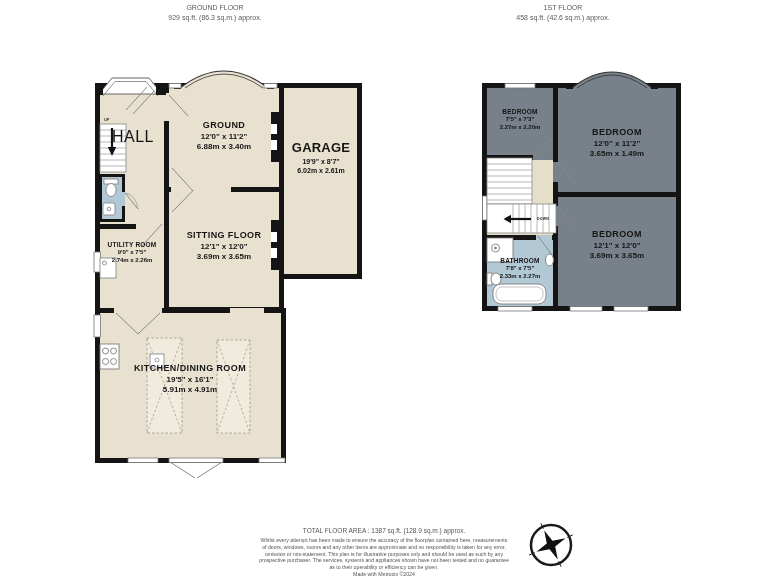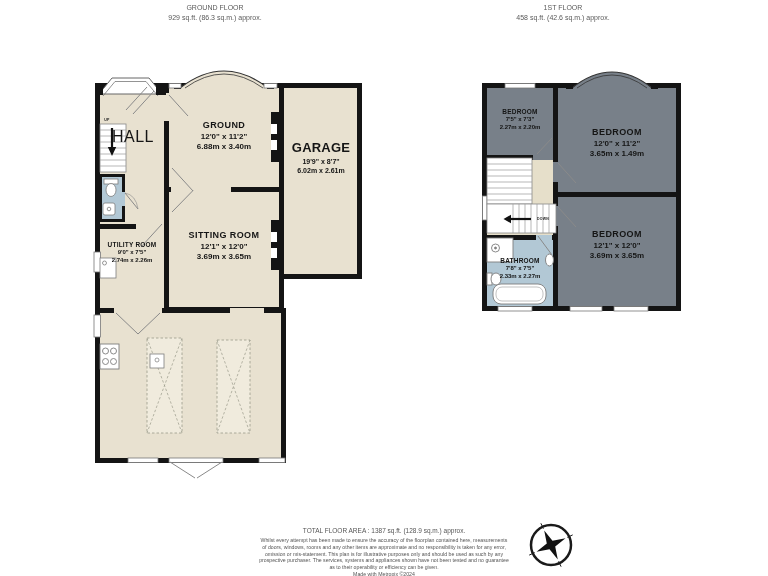--- a/index.html
+++ b/index.html
@@ -237,31 +237,36 @@
     <div class="dm">6.88m x 3.40m</div>
   </div>
 
   <div class="room-label sm" style="left:321px;top:158px">
     <div class="nm" style="font-size:13px">GARAGE</div>
     <div class="dm" style="font-size:7px">19'9" x 8'7"</div>
     <div class="dm" style="font-size:7px">6.02m x 2.61m</div>
   </div>
 
   <div class="room-label" style="left:224px;top:246px">
-    <div class="nm">SITTING ROOM</div>
+    <div class="nm">SITTING FLOOR</div>
     <div class="dm">12'1" x 12'0"</div>
     <div class="dm">3.69m x 3.65m</div>
   </div>
 
   <div class="room-label sm" style="left:132px;top:253px">
     <div class="nm">UTILITY ROOM</div>
     <div class="dm">9'0" x 7'5"</div>
     <div class="dm">2.74m x 2.26m</div>
   </div>
 
+  <div class="room-label" style="left:190px;top:379px">
+    <div class="nm">KITCHEN/DINING ROOM</div>
+    <div class="dm">19'5" x 16'1"</div>
+    <div class="dm">5.91m x 4.91m</div>
+  </div>
 
   <div class="room-label sm" style="left:520px;top:120px">
     <div class="nm">BEDROOM</div>
     <div class="dm">7'5" x 7'3"</div>
     <div class="dm">2.27m x 2.20m</div>
   </div>
 
   <div class="room-label" style="left:617px;top:143px">
     <div class="nm">BEDROOM</div>
     <div class="dm">12'0" x 11'2"</div>

